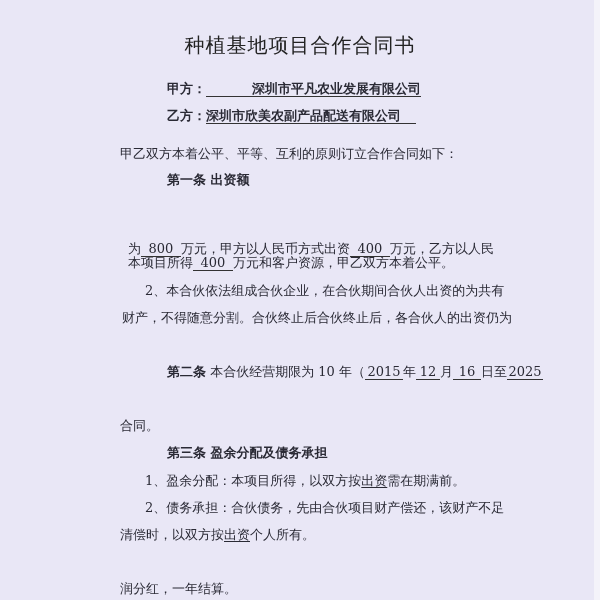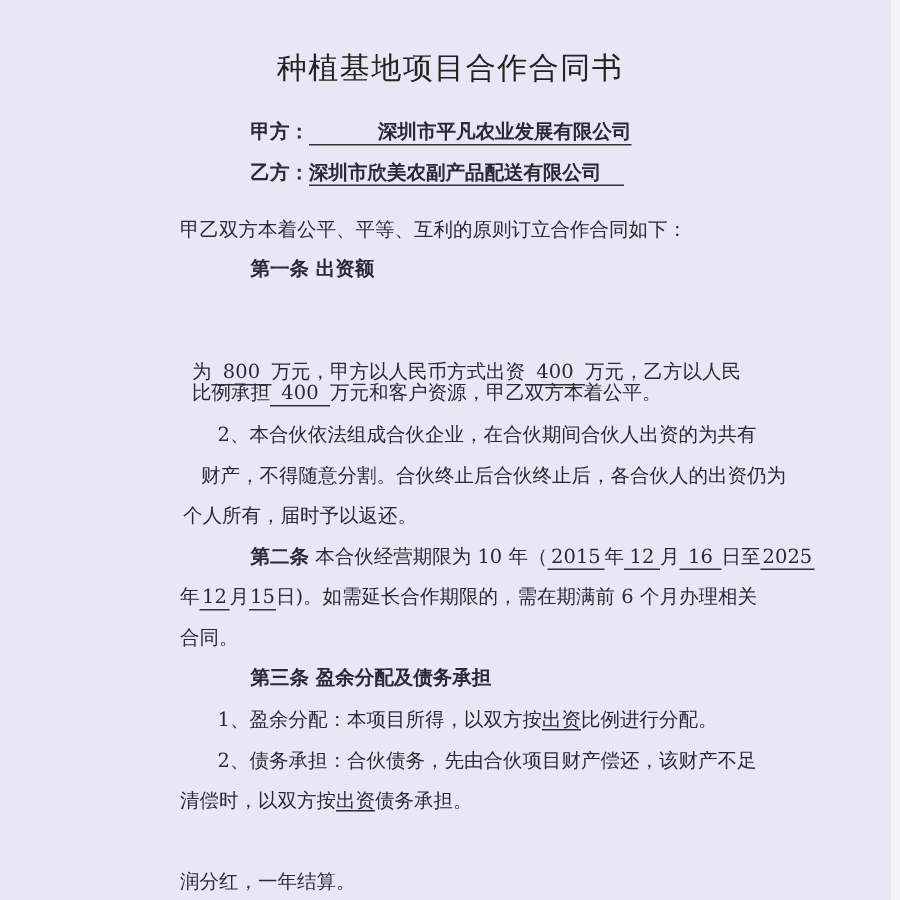--- a/index.html
+++ b/index.html
@@ -48,45 +48,41 @@
   <div class="line" style="left:120px; top:133px;">甲乙双方本着公平、平等、互利的原则订立合作合同如下：</div>
 
   <div class="line bold" style="left:120px; top:159px;">第一条 出资额</div>
 
 
   <div class="line" style="left:128px; top:215px;margin-top:13px;">
     <span>为</span><span class="blank" style="width:40px;">800</span><span>万元，甲方以人民币方式出资</span><span class="blank" style="width:40px;">400</span><span>万元，乙方以人民</span>
   </div>
 
   <div class="line" style="left:128px; top:242px;">
-    <span>比例承担</span><span class="blank" style="width:40px;">400</span><span>万元和客户资源，甲乙双方本着公平。</span>
+    <span>本项目所得</span><span class="blank" style="width:40px;">400</span><span>万元和客户资源，甲乙双方本着公平。</span>
   </div>
 
   <div class="line" style="left:145px; top:270px;">2、本合伙依法组成合伙企业，在合伙期间合伙人出资的为共有</div>
-  <div class="line" style="left:122px; top:297px;margin-left:12px;">财产，不得随意分割。合伙终止后合伙终止后，各合伙人的出资仍为</div>
-  <div class="line" style="left:122px; top:324px;">个人所有，届时予以返还。</div>
+  <div class="line" style="left:122px; top:297px;">财产，不得随意分割。合伙终止后合伙终止后，各合伙人的出资仍为</div>
 
   <div class="line" style="left:120px; top:351px;">
     <span class="bold">第二条</span>
     <span>本合伙经营期限为 10 年（</span><span class="blank" style="width:38px;">2015</span><span>年</span><span class="blank" style="width:24px;">12</span><span>月</span><span class="blank" style="width:28px;">16</span><span>日至</span><span class="blank" style="width:36px;">2025</span>
   </div>
 
-  <div class="line" style="left:120px; top:378px;">
-    <span>年</span><span class="blank" style="width:20px;">12</span><span>月</span><span class="blank" style="width:18px;">15</span><span>日)。如需延长合作期限的，需在期满前 6 个月办理相关</span>
-  </div>
 
   <div class="line" style="left:120px; top:405px;">合同。</div>
 
   <div class="line bold" style="left:120px; top:432px;">第三条 盈余分配及债务承担</div>
 
   <div class="line" style="left:145px; top:460px;">
-    <span>1、盈余分配：本项目所得，以双方按</span><span class="u">出资</span><span>比例进行分配。</span>
+    <span>1、盈余分配：本项目所得，以双方按</span><span class="u">出资</span><span>需在期满前。</span>
   </div>
 
   <div class="line" style="left:145px; top:487px;">2、债务承担：合伙债务，先由合伙项目财产偿还，该财产不足</div>
 
   <div class="line" style="left:120px; top:514px;">
-    <span>清偿时，以双方按</span><span class="u">出资</span><span>债务承担。</span>
+    <span>清偿时，以双方按</span><span class="u">出资</span><span>个人所有。</span>
   </div>
 
 
   <div class="line" style="left:120px; top:568px;text-align:right;">润分红，一年结算。</div>
 </div>
 
 </body></html>

